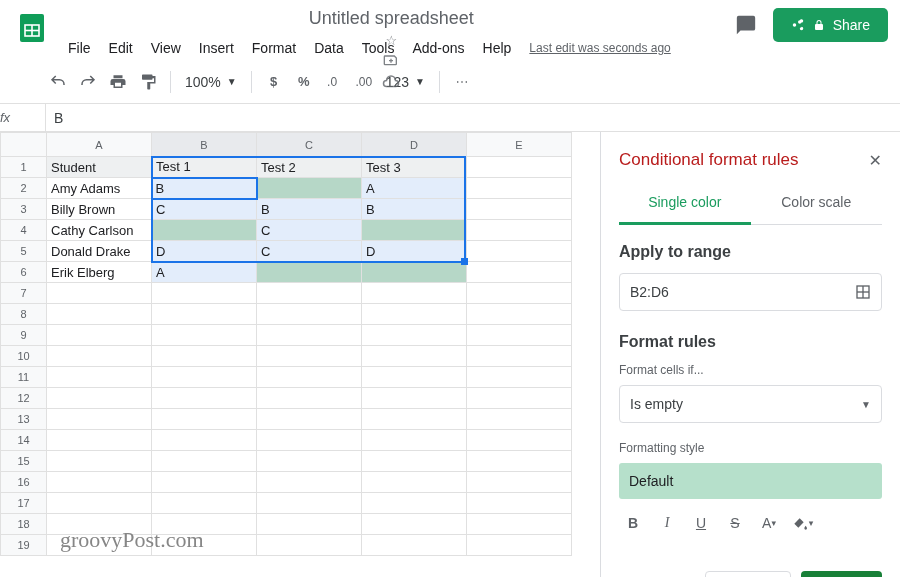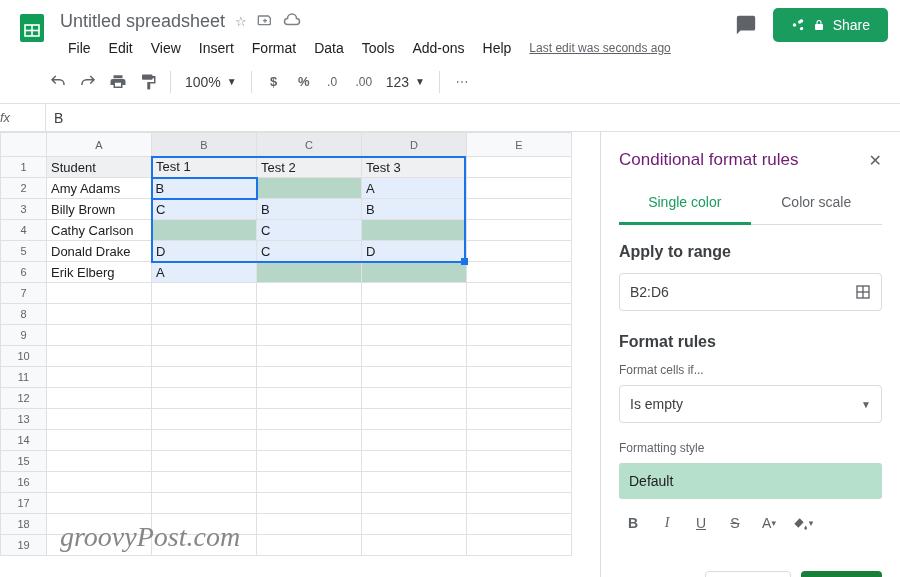--- a/index.html
+++ b/index.html
@@ -2,21 +2,21 @@
 <html><head>
 <meta charset="utf-8">
 <style>
 * { margin: 0; padding: 0; box-sizing: border-box; }
 body { font-family: Arial, sans-serif; font-size: 13px; color: #3c4043; background: #fff; width: 900px; height: 577px; overflow: hidden; position: relative; }
 
 
 .header { display: flex; align-items: flex-start; padding: 8px 12px 0 12px; gap: 8px; }
 .logo { width: 40px; height: 40px; display: flex; align-items: center; justify-content: center; }
 .title-area { flex: 1; }
-.title-row { display: flex; align-items: center; gap: 10px; height: 26px; }
+.title-row { display: flex; align-items: center; gap: 4px; height: 26px; flex-direction: column; }
 .doc-title { font-size: 18px; color: #5f6368; }
 .title-icon { color: #5f6368; opacity: 0.8; }
 .menu-row { display: flex; gap: 2px; align-items: center; margin-top: 2px; }
 .menu-item { padding: 4px 8px; font-size: 14px; color: #202124; cursor: pointer; border-radius: 3px; }
 .last-edit { font-size: 12px; color: #5f6368; text-decoration: underline; padding: 4px 8px; }
 .header-right { display: flex; align-items: center; gap: 12px; }
 .chat-icon { width: 30px; height: 30px; display: flex; align-items: center; justify-content: center; color: #5f6368; }
 .share-btn { background: #1a9c5e; color: #fff; padding: 9px 18px; border-radius: 5px; font-size: 14px; font-weight: 400; display: flex; align-items: center; gap: 8px; cursor: pointer; }
 
 
@@ -46,38 +46,38 @@
 .active-cell { border: 2px solid #1a73e8 !important; padding: 0 3px; }
 .col-sel { background: #e8eaed; }
 
 
 .selection-outline { position: absolute; border: 2px solid #1a73e8; pointer-events: none; }
 .sel-handle { position: absolute; width: 7px; height: 7px; background: #1a73e8; bottom: -4px; right: -4px; }
 
 
 .side-panel { width: 300px; border-left: 1px solid #dadce0; padding: 0; background: #fff; }
 .panel-head { display: flex; align-items: center; justify-content: space-between; padding: 18px 18px 14px 18px; }
-.panel-title { font-size: 17px; color: #701a75; }
+.panel-title { font-size: 17px; color: #b91c1c; }
 .close-x { color: #5f6368; cursor: pointer; font-size: 16px; }
 .tabs { display: flex; border-bottom: 1px solid #dadce0; margin: 0 18px; }
 .tab { flex: 1; text-align: center; padding: 10px 0 12px; font-size: 14px; cursor: pointer; color: #5f6368; }
 .tab.active { color: #1a9c5e; border-bottom: 3px solid #1a9c5e; font-weight: 500; margin-bottom: -1px; }
 .panel-body { padding: 18px; }
 .section-label { font-size: 16px; color: #3c4043; font-weight: 700; margin-bottom: 12px; }
 .sub-label { font-size: 12px; color: #5f6368; margin-bottom: 8px; }
 .range-input { display: flex; align-items: center; justify-content: space-between; border: 1px solid #dadce0; border-radius: 4px; padding: 10px 10px; font-size: 14px; color: #3c4043; margin-bottom: 22px; }
 .rule-select { display: flex; align-items: center; justify-content: space-between; border: 1px solid #dadce0; border-radius: 4px; padding: 10px 10px; font-size: 14px; color: #3c4043; margin-bottom: 18px; }
 .style-preview { background: #b6e0cb; padding: 10px; font-size: 14px; color: #202124; border-radius: 3px; margin-bottom: 10px; }
 .format-toolbar { display: flex; gap: 6px; align-items: center; }
 .fmt-btn { width: 28px; height: 28px; display: flex; align-items: center; justify-content: center; color: #5f6368; cursor: pointer; font-size: 14px; border-radius: 3px; }
 .panel-footer { display: flex; justify-content: flex-end; gap: 10px; padding: 16px 18px; }
 .btn-cancel { border: 1px solid #dadce0; background: #fff; color: #188038; padding: 9px 20px; border-radius: 4px; font-size: 14px; font-weight: 500; cursor: pointer; }
 .btn-done { background: #188038; color: #fff; padding: 9px 24px; border-radius: 4px; font-size: 14px; font-weight: 500; cursor: pointer; border: none; }
 
-.watermark { position: absolute; bottom: 24px; left: 60px; font-family: 'Georgia', serif; font-style: italic; font-size: 28px; color: #868686; }
+.watermark { position: absolute; bottom: 24px; left: 60px; font-family: 'Georgia', serif; font-size: 22px; color: #868686; }
 </style>
 </head>
 <body>
 
 <div class="header">
   <div class="logo">
     <svg width="32" height="32" viewBox="0 0 32 32">
         <rect x="4" y="2" width="24" height="28" rx="2" fill="#0f9d58"></rect>
         <rect x="9" y="13" width="14" height="11" fill="none" stroke="#fff" stroke-width="1.6"></rect>
         <line x1="16" y1="13" x2="16" y2="24" stroke="#fff" stroke-width="1.6"></line>

